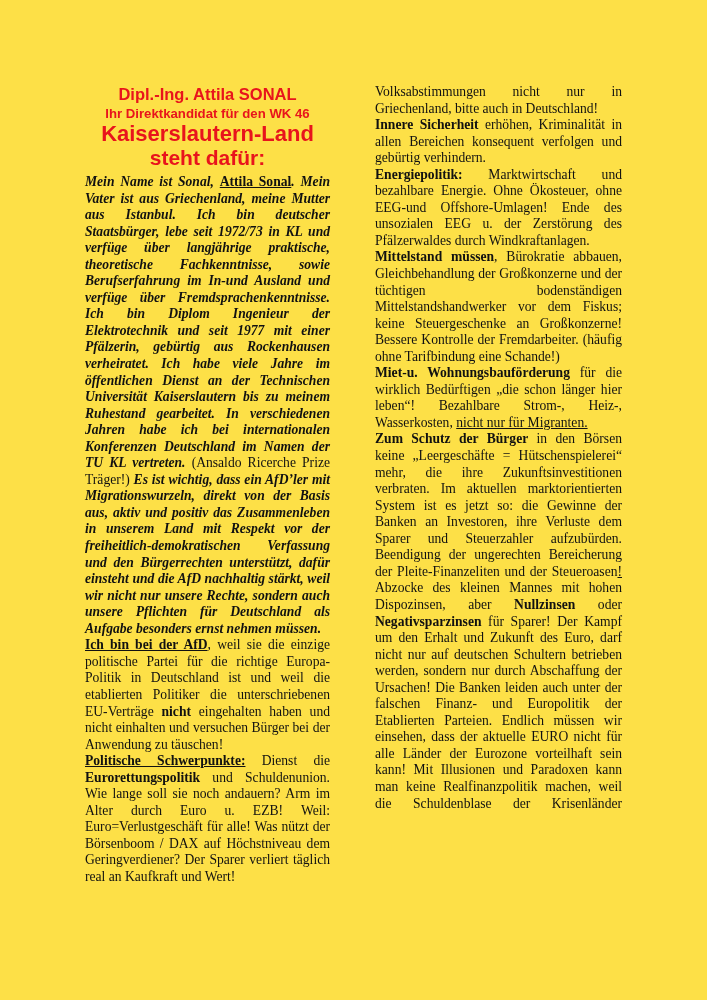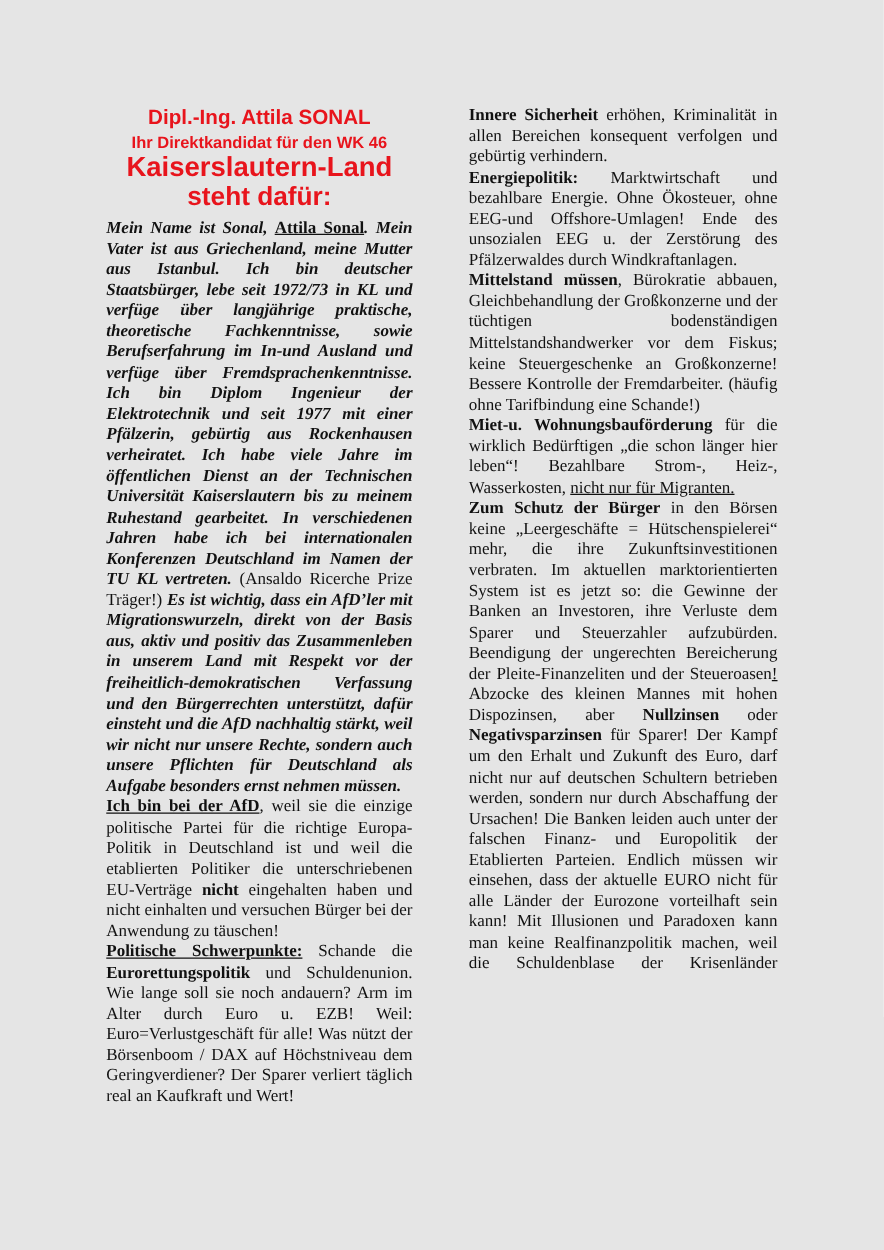--- a/index.html
+++ b/index.html
@@ -1,17 +1,17 @@
 <!DOCTYPE html>
 <html><head>
 <meta charset="utf-8">
 <style>
   html, body { margin: 0; padding: 0; background: #ffffff; }
   body { width: 707px; height: 1000px; position: relative; overflow: hidden; }
-  .page { position: absolute; left: 0; top: 0; width: 707px; height: 1000px; background: #e5e5e5; }
+  .page { position: absolute; left: 0; top: 0; width: 707px; height: 1000px; background: #fde047; }
   .col {
     position: absolute;
     font-family: "Liberation Serif", "DejaVu Serif", serif;
     font-size: 13.6px;
     line-height: 16.55px;
     color: #111;
     text-align: justify;
   }
   .col-left { left: 85px; top: 84px; width: 245px; }
   .col-right { left: 375px; top: 84px; width: 247px; }
@@ -42,24 +42,25 @@
   <div class="col col-left">
     <div class="head h1">Dipl.-Ing. Attila SONAL</div>
     <div class="head h2">Ihr Direktkandidat für den WK 46</div>
     <div class="head h3">Kaiserslautern-Land</div>
     <div class="head h4">steht dafür:</div>
 
     <p class="bio"><span>Mein Name ist Sonal, </span><span class="ul">Attila Sonal</span><span>. Mein Vater ist aus Griechenland, meine Mutter aus Istanbul. Ich bin deutscher Staatsbürger, lebe seit 1972/73 in KL und verfüge über langjährige praktische, theoretische Fachkenntnisse, sowie Berufserfahrung im In-und Ausland und verfüge über Fremdsprachenkenntnisse. Ich bin Diplom Ingenieur der Elektrotechnik und seit 1977 mit einer Pfälzerin, gebürtig aus Rockenhausen verheiratet. Ich habe viele Jahre im öffentlichen Dienst an der Technischen Universität Kaiserslautern bis zu meinem Ruhestand gearbeitet. In verschiedenen Jahren habe ich bei internationalen Konferenzen Deutschland im Namen der TU KL vertreten.</span><span class="plain"> (Ansaldo Ricerche Prize Träger!) </span><span>Es ist wichtig, dass ein AfD’ler mit Migrationswurzeln, direkt von der Basis aus, aktiv und positiv das Zusammenleben in unserem Land mit Respekt vor der freiheitlich-demokratischen Verfassung und den Bürgerrechten unterstützt, dafür einsteht und die AfD nachhaltig stärkt, weil wir nicht nur unsere Rechte, sondern auch unsere Pflichten für Deutschland als Aufgabe besonders ernst nehmen müssen.</span></p>
 
     <p><b><u>Ich bin bei der AfD</u></b><span>, weil sie die einzige politische Partei für die richtige Europa-Politik in Deutschland ist und weil die etablierten Politiker die unterschriebenen EU-Verträge </span><b>nicht</b><span> eingehalten haben und nicht einhalten und versuchen Bürger bei der Anwendung zu täuschen!</span></p>
 
-    <p><b><u>Politische Schwerpunkte:</u></b><span> Schande die </span><b>Eurorettungspolitik</b><span> und Schuldenunion. Wie lange soll sie noch andauern? Arm im Alter durch Euro u. EZB! Weil: Euro=Verlustgeschäft für alle! Was nützt der Börsenboom / DAX auf Höchstniveau dem Geringverdiener? Der Sparer verliert täglich real an Kaufkraft und Wert!</span></p>
+    <p><b><u>Politische Schwerpunkte:</u></b><span> Dienst die </span><b>Eurorettungspolitik</b><span> und Schuldenunion. Wie lange soll sie noch andauern? Arm im Alter durch Euro u. EZB! Weil: Euro=Verlustgeschäft für alle! Was nützt der Börsenboom / DAX auf Höchstniveau dem Geringverdiener? Der Sparer verliert täglich real an Kaufkraft und Wert!</span></p>
   </div>
 
   <div class="col col-right">
+    <p>Volksabstimmungen nicht nur in Griechenland, bitte auch in Deutschland!</p>
 
     <p><b>Innere Sicherheit</b><span> erhöhen, Kriminalität in allen Bereichen konsequent verfolgen und gebürtig verhindern.</span></p>
 
     <p><b>Energiepolitik:</b><span> Marktwirtschaft und bezahlbare Energie. Ohne Ökosteuer, ohne EEG-und Offshore-Umlagen! Ende des unsozialen EEG u. der Zerstörung des Pfälzerwaldes durch Windkraftanlagen.</span></p>
 
     <p><b>Mittelstand müssen</b><span>, Bürokratie abbauen, Gleichbehandlung der Großkonzerne und der tüchtigen bodenständigen Mittelstandshandwerker vor dem Fiskus; keine Steuergeschenke an Großkonzerne! Bessere Kontrolle der Fremdarbeiter. (häufig ohne Tarifbindung eine Schande!)</span></p>
 
     <p><b>Miet-u. Wohnungsbauförderung</b><span> für die wirklich Bedürftigen „die schon länger hier leben“! Bezahlbare Strom-, Heiz-, Wasserkosten, </span><u>nicht nur für Migranten.</u></p>
 
 

